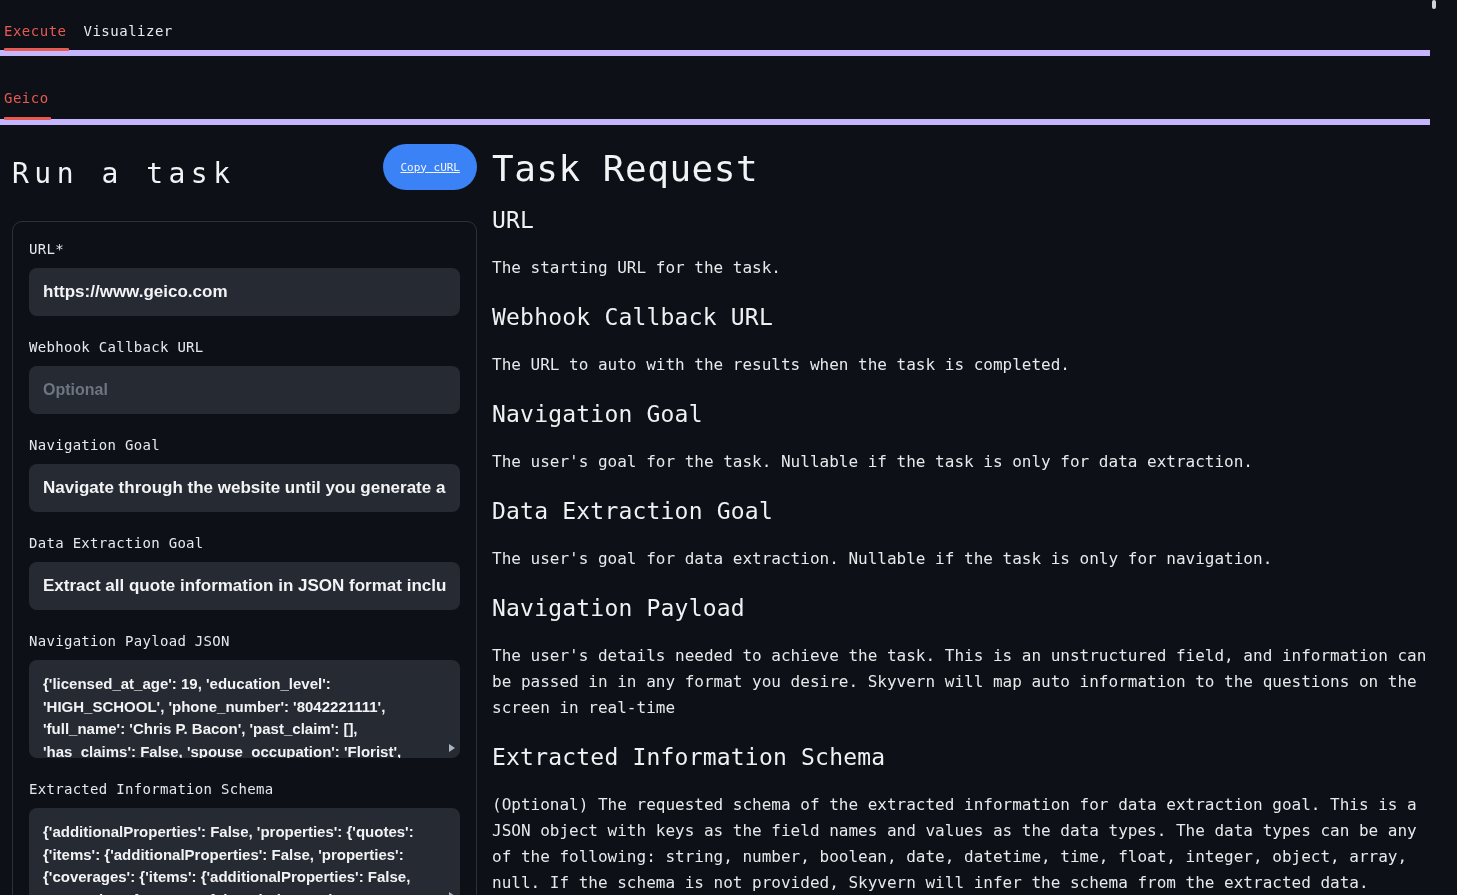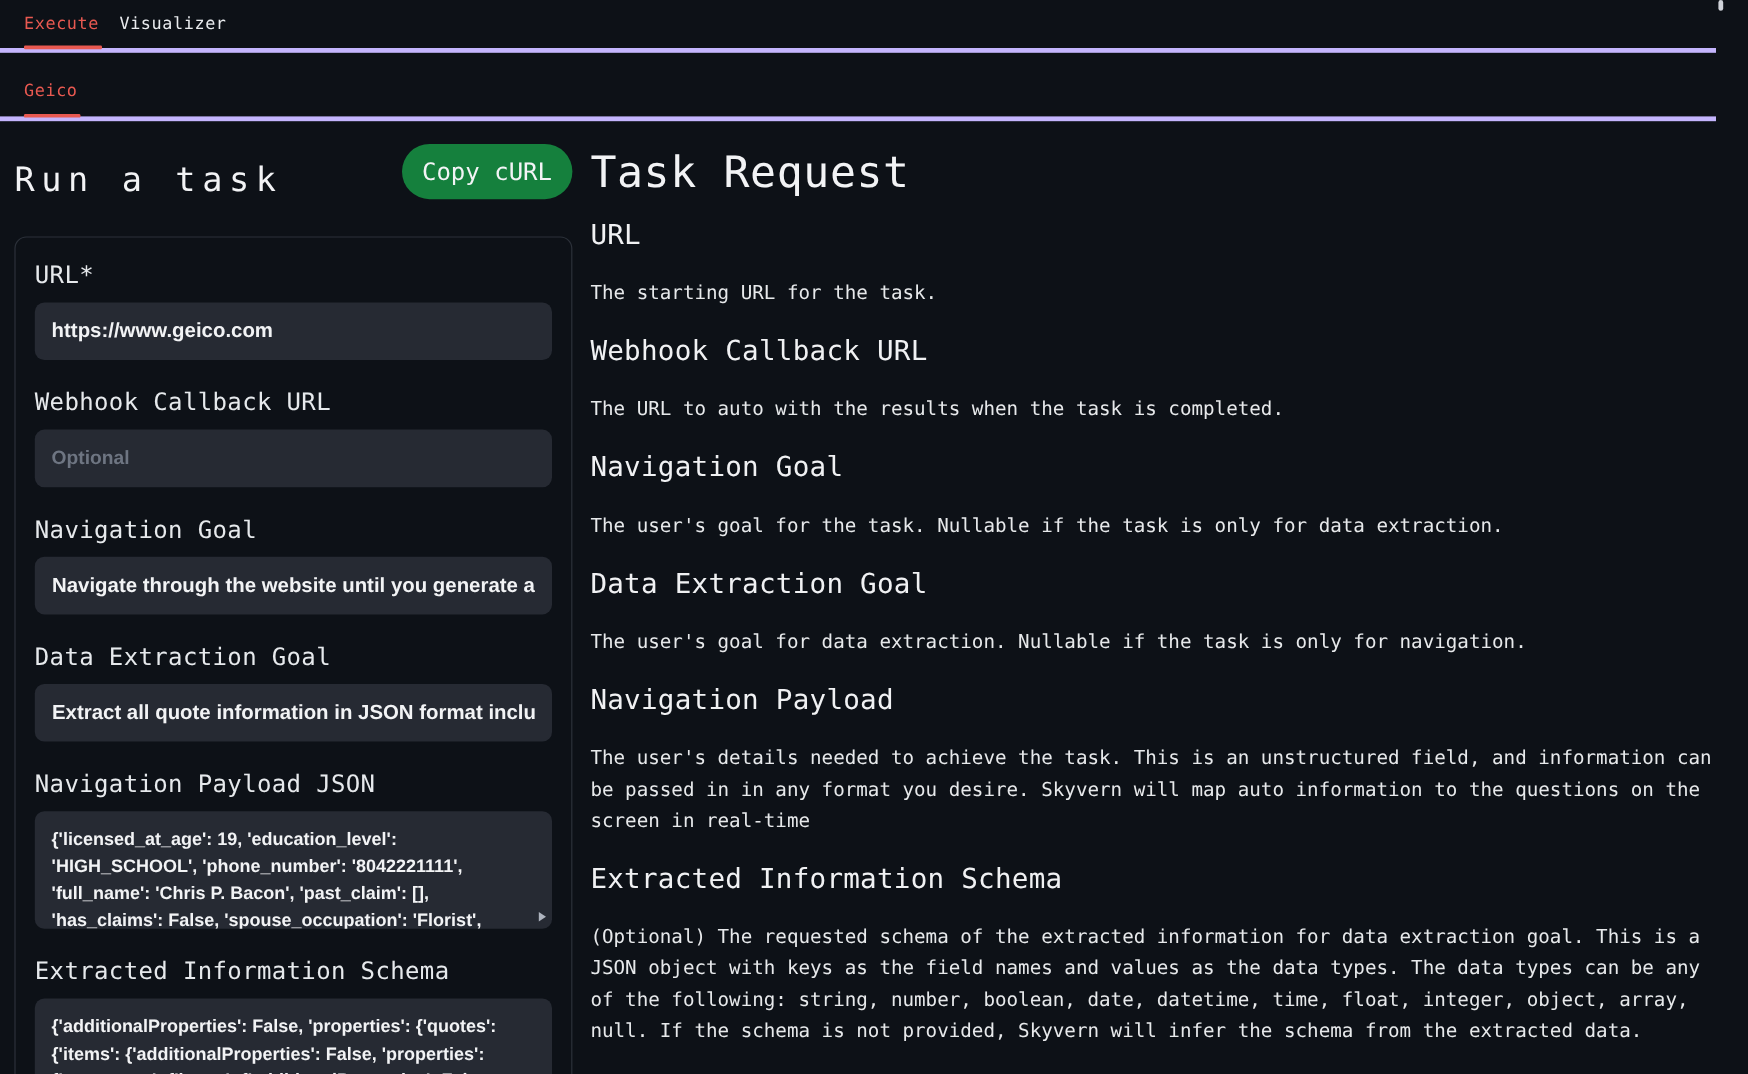--- a/index.html
+++ b/index.html
@@ -7,22 +7,22 @@
   body {
     width:1457px; height:895px; overflow:hidden;
     background:#0d1117;
     font-family:"DejaVu Sans Mono", monospace;
     color:#eceef0;
     position:relative;
   }
   
   .tabbar {
     display:flex; align-items:center; gap:17px;
-    height:44px; margin:0 27px 0 0; padding-left:20px;
-    border-bottom:4px solid #c4b5fd;
+    height:44px; margin:12px 27px 0 0; padding-left:4px;
+    border-bottom:6px solid #c4b5fd;
     position:relative;
   }
   .tabbar.sub { height:57px; align-items:flex-end; }
   .tab {
     font-size:14px; letter-spacing:0.5px; color:#e9ebee;
     height:100%; display:flex; align-items:center; position:relative;
     cursor:pointer; white-space:nowrap;
   }
   .tabbar.sub .tab { align-items:flex-end; padding-bottom:13px;text-align:center; }
   .tab.active { color:#e85951; }
@@ -39,34 +39,34 @@
   .left-header {
     display:flex; justify-content:space-between; align-items:flex-end;
     margin-top:19px; height:46px;
   }
   h1.run-title {
     margin:0; font-size:28px; font-weight:500; letter-spacing:5.5px;
     color:#f2f3f5; white-space:nowrap;
   }
   .copy-curl {
     height:46px; padding:0 17px; border:none; border-radius:23px;
-    background:#15803d; color:#f3f4f6;
-    font-family:"DejaVu Sans Mono", monospace; font-size:20px;
-    cursor:pointer; white-space:nowrap;
+    background:#3b82f6; color:#f3f4f6;
+    font-family:"DejaVu Sans Mono", monospace; font-size:11px;
+    cursor:pointer; white-space:nowrap;text-decoration:underline;
   }
   .card {
     margin-top:31px;
     border:1px solid #2c313a; border-radius:10px;
     padding:19px 16px 9px 16px;
     background:transparent;
   }
   .field { margin-bottom:23px; }
   .field.schema-field { margin-bottom:18px; }
   .field label {
-    display:block; font-size:20px; color:#e6e9ec;
+    display:block; font-size:14px; color:#e6e9ec;
     margin-bottom:11px; letter-spacing:0.3px; white-space:nowrap;
   }
   .text-input {
     width:100%; height:48px;
     background:#262a33; border:none; border-radius:8px;
     padding:0 14px;
     color:#f2f3f5;
     font-family:"Liberation Sans", sans-serif; font-size:17px; font-weight:700;
     outline:none; white-space:nowrap; overflow:hidden; text-overflow:clip;
   }

